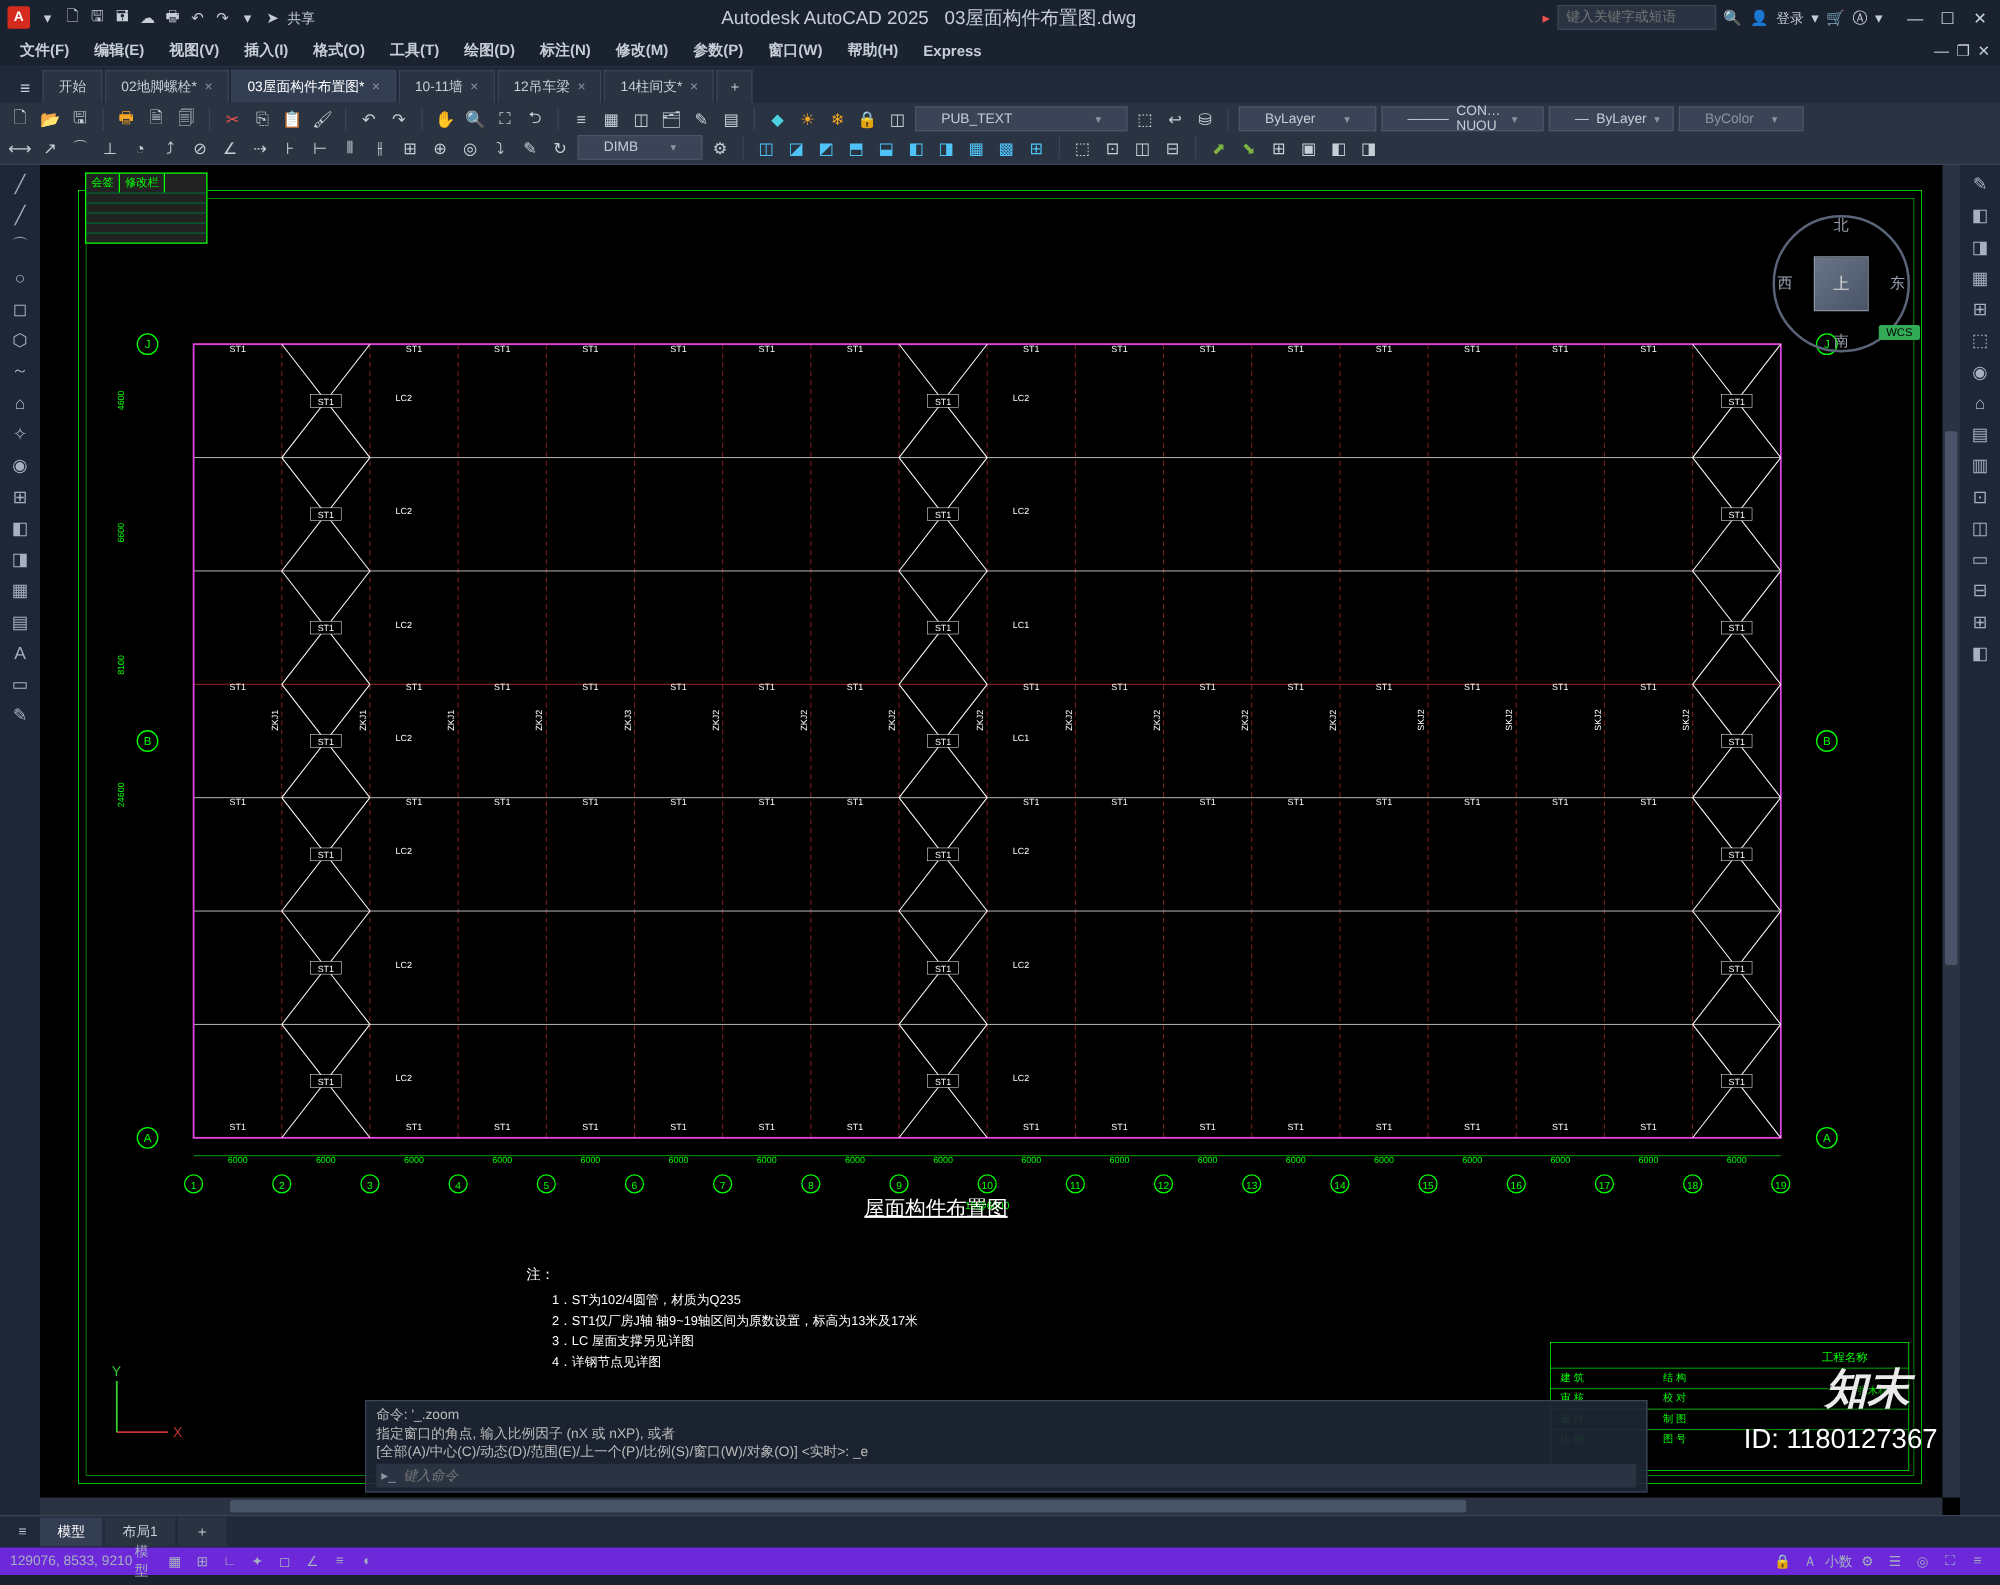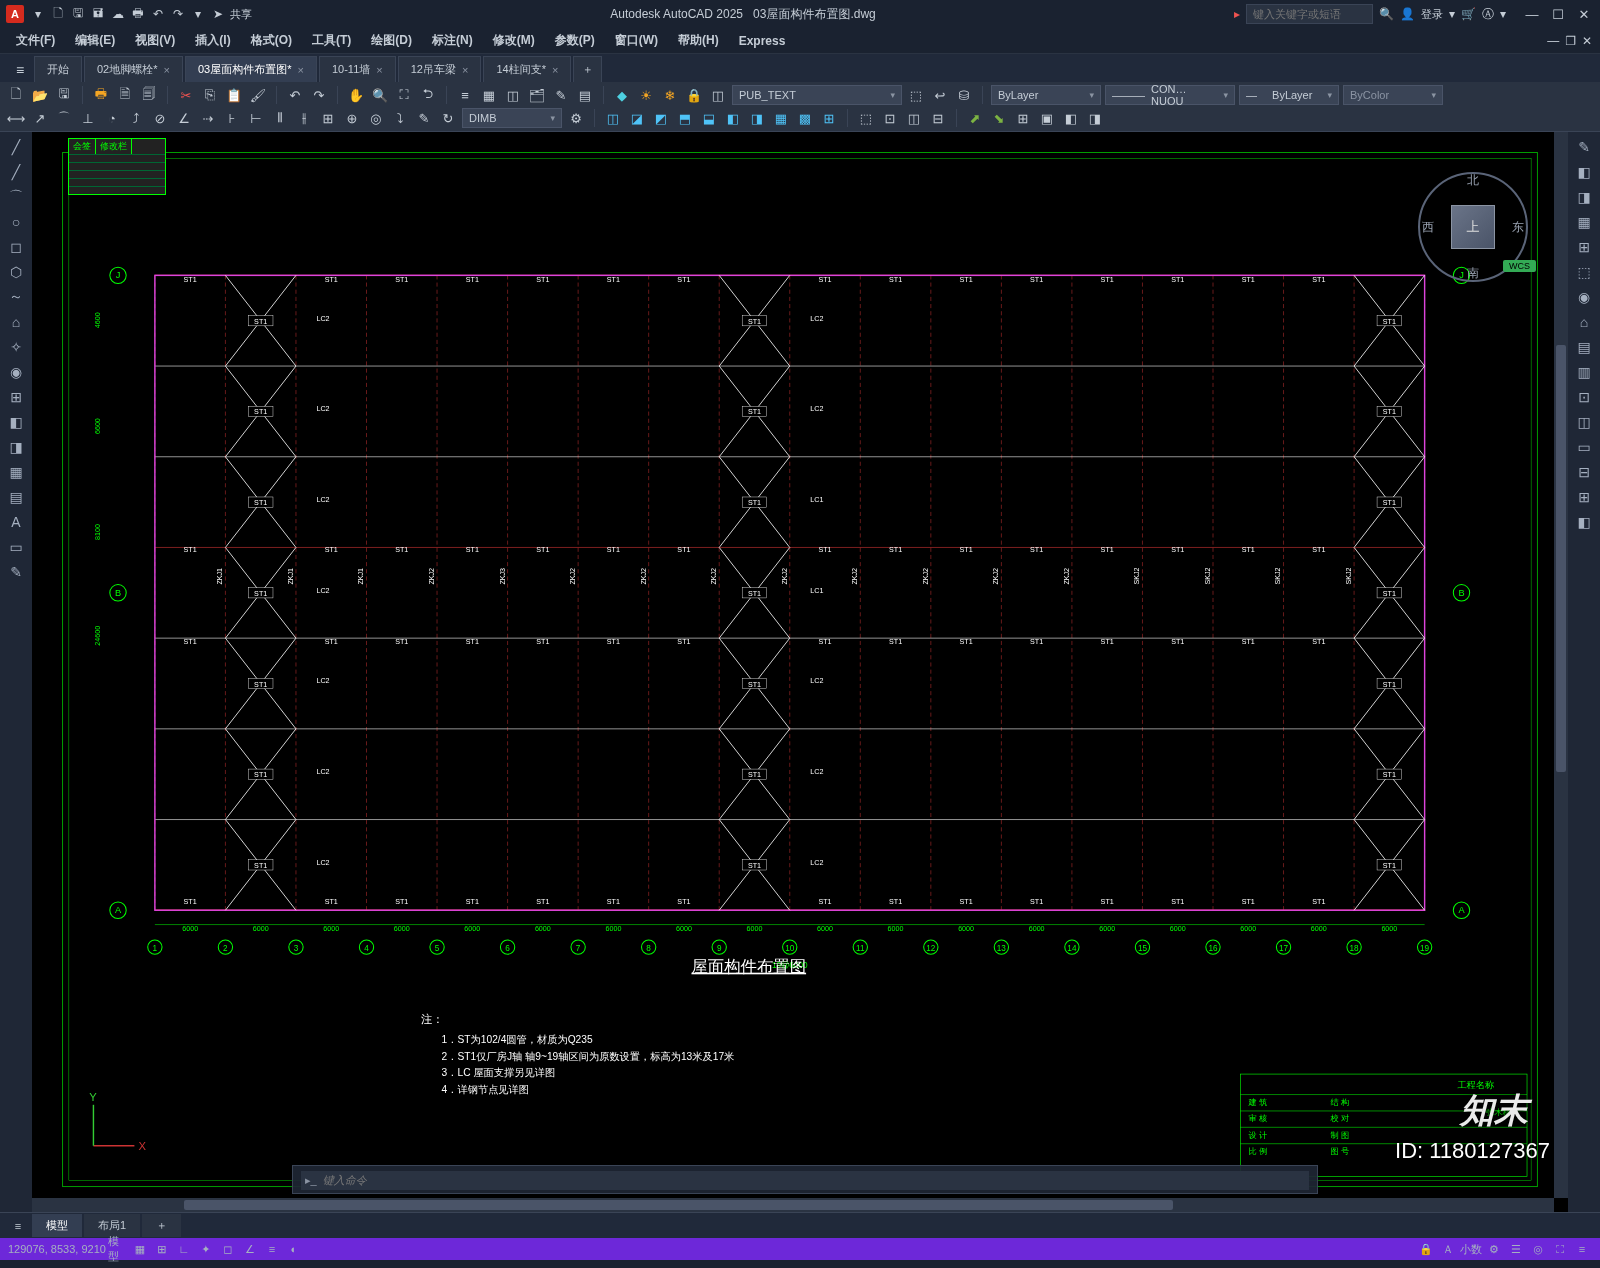--- a/index.html
+++ b/index.html
@@ -1,42 +1,42 @@
 <!DOCTYPE html>
 <html><head>
 <meta charset="utf-8">
 <style>
   * { box-sizing: border-box; margin: 0; padding: 0; font-family: "Microsoft YaHei", "Segoe UI", Arial, sans-serif; }
   html, body { width: 1600px; height: 1268px; background: #1a2230; overflow: hidden; color: #c5cdd6; }
   .titlebar { height: 28px; background: #1a2230; display: flex; align-items: center; padding: 0 6px; gap: 6px; font-size: 12px; }
   .app-logo { width: 18px; height: 18px; background: #d52b1e; border-radius: 2px; display: flex; align-items: center; justify-content: center; color: #fff; font-weight: bold; font-size: 11px; }
   .qat { display: flex; gap: 4px; align-items: center; }
   .qat .ico { width: 16px; height: 16px; display: flex; align-items: center; justify-content: center; color: #c5cdd6; font-size: 12px; }
-  .title-center { flex: 1; text-align: center; color: #c5cdd6; font-size: 12px; }
+  .title-center { flex: 1; text-align: center; color: #c5cdd6; font-size: 15px; }
   .title-search { display: flex; align-items: center; gap: 6px; }
   .title-search input { background: #2a3342; border: 1px solid #3a4456; color: #9aa3b2; height: 20px; width: 127px; font-size: 11px; padding: 0 6px; }
   .winbtns { display: flex; gap: 6px; margin-left: 10px; }
   .winbtns span { width: 20px; height: 20px; display: flex; align-items: center; justify-content: center; color: #c5cdd6; cursor: pointer; font-size: 13px; }
 
   .menubar { height: 26px; background: #1a2230; display: flex; align-items: center; gap: 4px; padding: 0 8px; font-size: 12px; border-bottom: 1px solid #2a3342; }
   .menubar .menu { padding: 2px 8px; cursor: pointer; font-weight: bold; }
   .menubar .wmin { margin-left: auto; display: flex; gap: 6px; }
 
   .filetabs { height: 28px; background: #20293a; display: flex; align-items: end; padding: 0 8px; gap: 2px; font-size: 11px; }
   .filetabs .ham { width: 24px; height: 24px; display: flex; align-items: center; justify-content: center; color: #c5cdd6; cursor: pointer; font-size: 14px; }
   .ftab { padding: 5px 12px; background: #2a3342; border: 1px solid #3a4456; border-bottom: none; cursor: pointer; display: flex; align-items: center; gap: 6px; }
   .ftab.active { background: #333e52; color: #fff; }
   .ftab .x { color: #8b94a3; }
   .ftab.add { padding: 5px 8px; }
 
   .ribbon { background: #2a3342; border-bottom: 1px solid #3a4456; padding: 3px 6px; display: flex; flex-direction: column; gap: 3px; }
   .ribbon-row { display: flex; align-items: center; gap: 4px; flex-wrap: nowrap; }
   .ribbon .ico { width: 20px; height: 20px; display: flex; align-items: center; justify-content: center; color: #c5cdd6; cursor: pointer; font-size: 13px; background: #2a3342; }
   .ribbon .sep { width: 1px; height: 18px; background: #3a4456; margin: 0 4px; }
-  .ribbon .combo { height: 20px; background: #3a4456; border: 1px solid #4a5468; color: #c5cdd6; font-size: 11px; padding: 0 6px; display: flex; align-items: center; justify-content: space-between; gap: 6px; }
+  .ribbon .combo { height: 20px; background: #3a4456; border: 1px solid #4a5468; color: #c5cdd6; font-size: 11px; padding: 0 20px; display: flex; align-items: center; justify-content: space-between; gap: 6px; }
   .ribbon .combo .arr { font-size: 9px; color: #8b94a3; }
   .ico.orange { color: #f5a623; }
   .ico.green { color: #7cb342; }
   .ico.blue { color: #4fc3f7; }
   .ico.red { color: #ef5350; }
   .ico.cyan { color: #4dd0e1; }
 
   .workspace { position: relative; height: calc(1268px - 28px - 26px - 28px - 58px - 26px - 22px); display: flex; }
   .left-tools { width: 32px; background: #1f2736; display: flex; flex-direction: column; align-items: center; padding: 4px 0; gap: 3px; }
   .left-tools .t { width: 24px; height: 22px; display: flex; align-items: center; justify-content: center; color: #a5b0c0; cursor: pointer; font-size: 14px; }
@@ -635,20 +635,25 @@
     <div class="compass">
       <div class="cube">上</div>
       <div class="dir n">北</div>
       <div class="dir s">南</div>
       <div class="dir e">东</div>
       <div class="dir w">西</div>
     </div>
     <div class="wcs-badge">WCS</div>
 
     <div class="cmd-panel">
+      <div id="cmdhist">
+          <div class="line">命令: '_.zoom</div>
+          <div class="line">指定窗口的角点, 输入比例因子 (nX 或 nXP), 或者</div>
+          <div class="line">[全部(A)/中心(C)/动态(D)/范围(E)/上一个(P)/比例(S)/窗口(W)/对象(O)] &lt;实时&gt;: _e</div>
+        </div>
       <div class="prompt">
         <span class="ic">▸_</span>
         <span style="color:#777;font-style:italic">键入命令</span>
       </div>
     </div>
 
     <div class="scroll-v">
         <div class="thumb"></div>
       </div>
     <div class="scroll-h">

